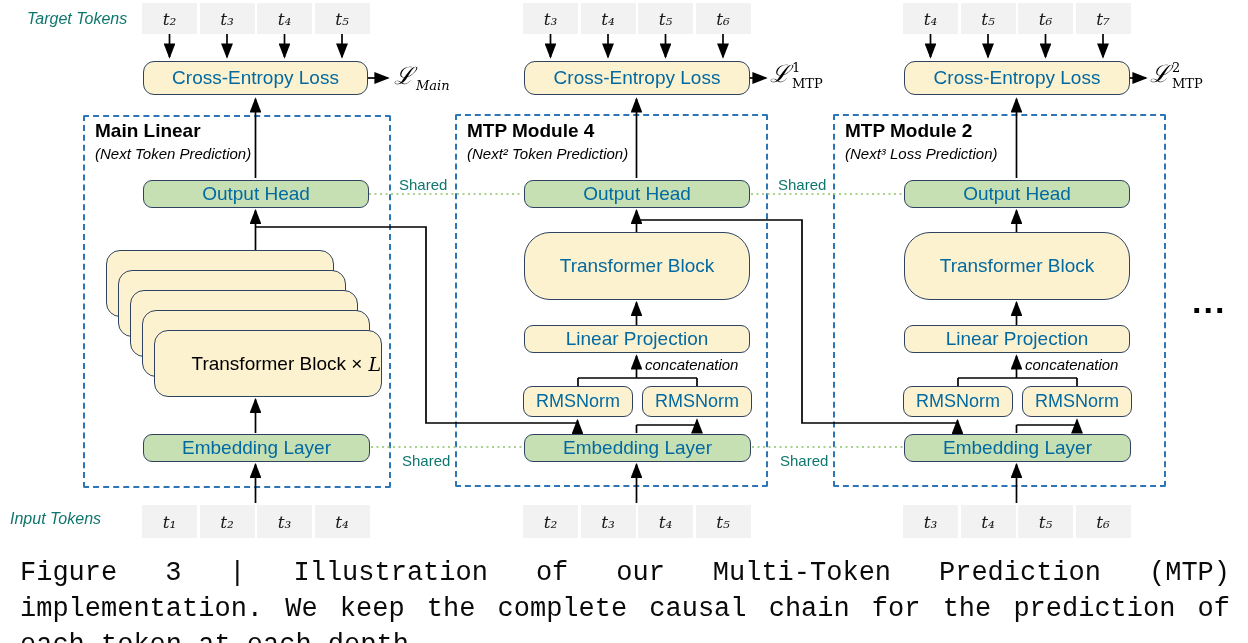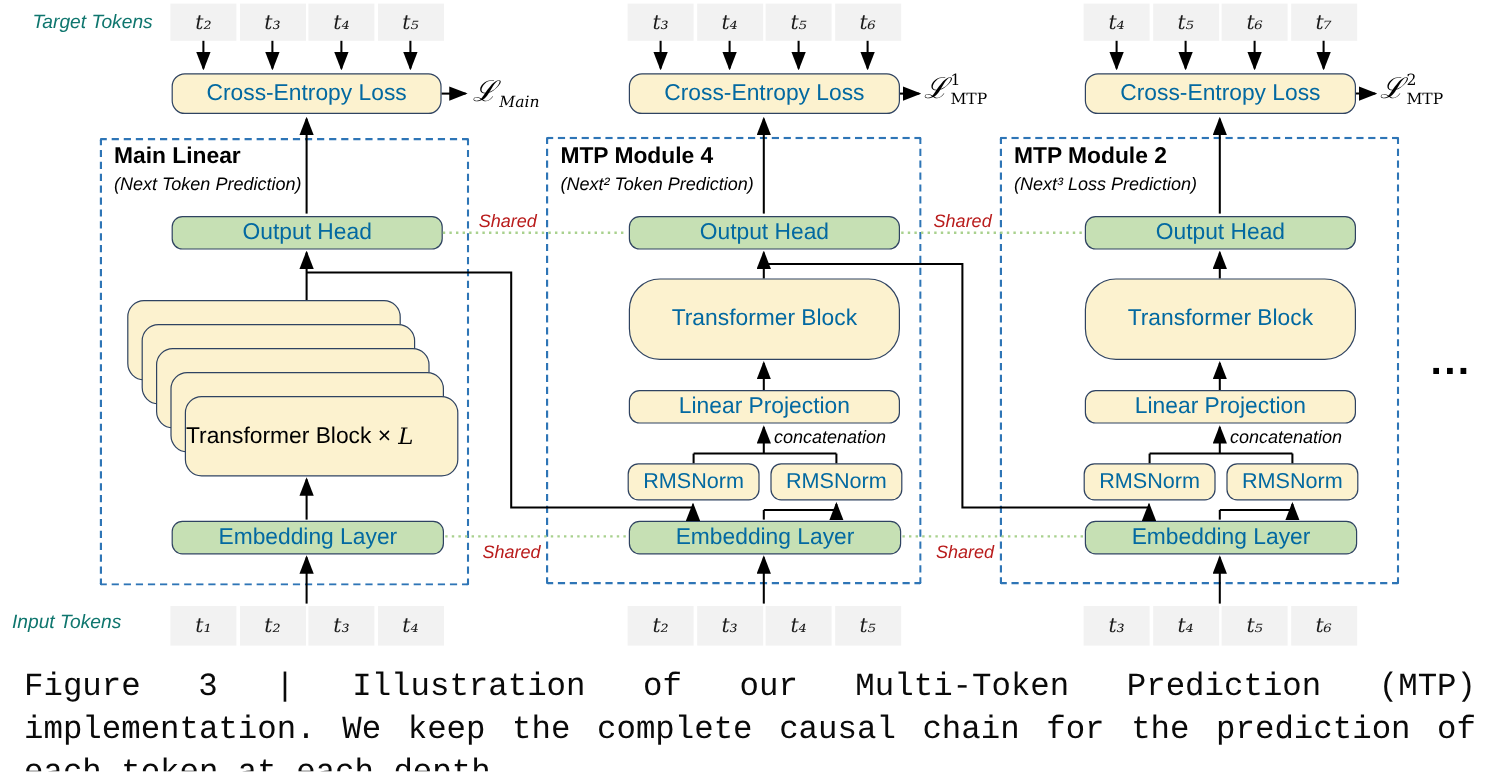--- a/index.html
+++ b/index.html
@@ -11,27 +11,27 @@
   .token.in{height:33px;}
   .box{position:absolute;display:flex;align-items:center;justify-content:center;
        border:1.6px solid #2F4361;background:#FCF2CF;border-radius:9px;
        font-size:19px;color:#0369a1;box-sizing:border-box;text-align:right;}
   .box.green{background:#C6E0B4;}
   .box.ce{border-radius:11px;}
   .box.big{border-radius:26px;}
   .box.rms{font-size:18px;}
   .stackbox{position:absolute;width:228px;height:67px;background:#FCF2CF;
             border:1.6px solid #2F4361;border-radius:14px;box-sizing:border-box;}
-  .stackbox.front{display:flex;align-items:center;justify-content:flex-start;font-size:19px;}
+  .stackbox.front{display:flex;align-items:center;justify-content:flex-end;font-size:19px;}
   .mathvar{font-family:"DejaVu Serif",serif;font-style:italic;margin-left:6px;}
   .module{position:absolute;border:2px dashed #2E75B6;box-sizing:border-box;border-radius:2px;}
   .mtitle{position:absolute;font-weight:bold;font-size:19px;color:#000;}
   .msub{position:absolute;font-style:italic;font-size:15px;color:#000;}
   .side-label{position:absolute;font-style:italic;font-size:16px;color:#0f766e;}
-  .shared{position:absolute;font-style:italic;font-size:15px;color:#b91c1c;}
+  .shared{position:absolute;font-size:15px;color:#0f766e;}
   .concat{position:absolute;font-style:italic;font-size:15px;color:#000;}
   .loss{position:absolute;display:flex;font-family:"DejaVu Serif",serif;color:#000;}
   .loss .sym{font-size:24px;font-style:italic;line-height:28px;}
   .loss .scripts{display:flex;flex-direction:column;margin-left:2px;margin-top:1px;}
   .loss .sup{font-size:13px;height:14px;line-height:14px;}
   .loss .sub{font-size:13px;height:14px;line-height:14px;margin-top:2px;}
   .loss.italic-sub .sub{font-style:italic;}
   .ellipsis{position:absolute;font-size:34px;font-weight:bold;letter-spacing:2px;color:#000;}
   .caption{position:absolute;left:20px;top:555px;width:1210px;
            font-family:Liberation Mono, monospace;font-size:27px;line-height:36px;

